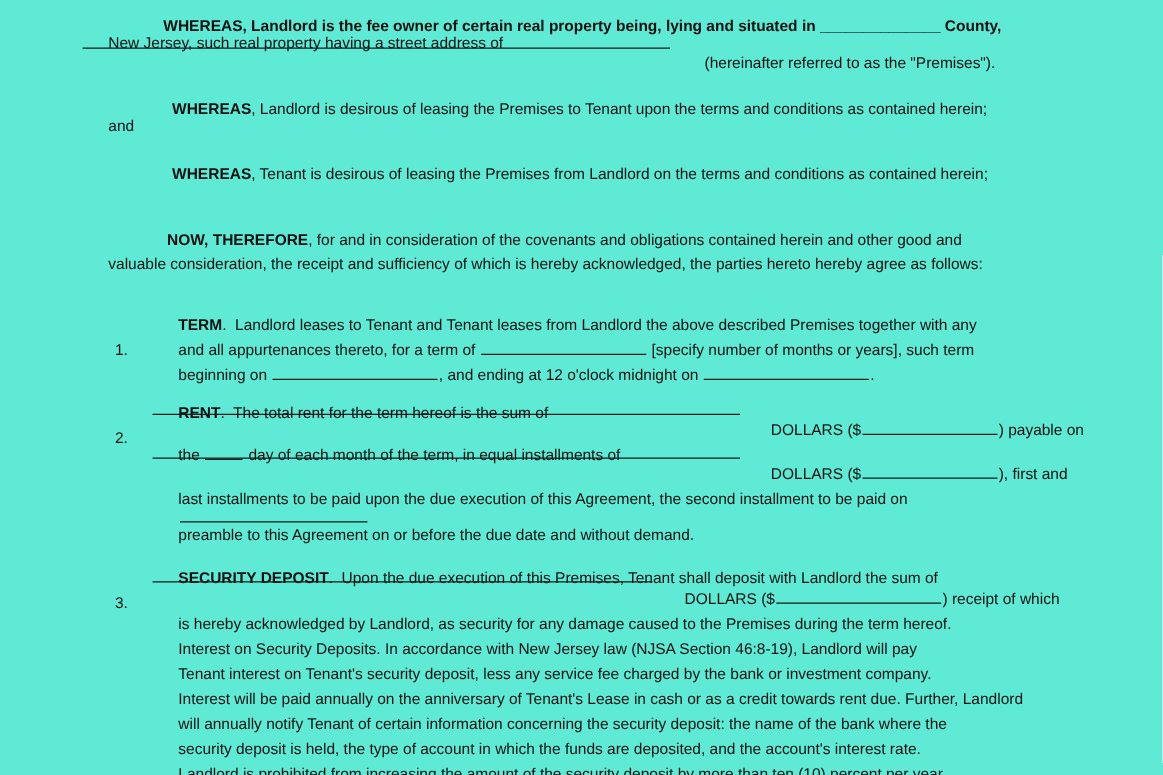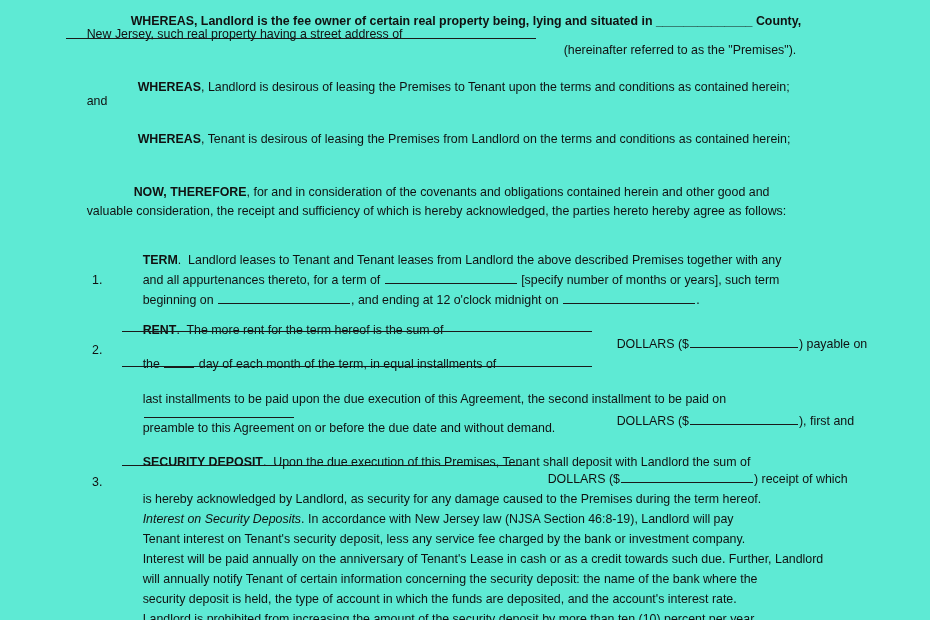--- a/index.html
+++ b/index.html
@@ -29,21 +29,21 @@
     color: #111111;
   }
   
   .para {
     position: absolute;
     font-size: 12.4px;
     line-height: 20px;
     white-space: pre-wrap;
   }
   .bold { font-weight: bold; }
-  .ital { font-style: italic; }
+  .ital { }
 
   
   .blank {
     display: inline-block;
     border-bottom: 1.6px solid #1a1a1a;
     vertical-align: baseline;
     height: 0.92em;
     margin: 0 1px;
   }
   .b-xs   { width: 30px; }
@@ -113,34 +113,34 @@
       <span>and all appurtenances thereto, for a term of </span><span class="blank b-lg"></span><span> [specify number of months or years], such term</span>
     </div>
     <div class="para" style="left:122px; top:270px; width:808px;">
       <span>beginning on </span><span class="blank b-lg"></span><span>, and ending at 12 o'clock midnight on </span><span class="blank b-lg"></span><span>.</span>
     </div>
 
     <div class="para indent-num" style="left:92px; top:300px;">
       <span>2.</span>
     </div>
     <div class="para" style="left:122px; top:300px; width:808px;">
-      <span class="bold">RENT</span><span>.  The more rent for the term hereof is the sum of</span>
+      <span class="bold">RENT</span><span>.  The total rent for the term hereof is the sum of</span>
     </div>
 
     <div class="ruleline" style="left:122px; top:331px; width:470px;"></div>
     <div class="para" style="left:596px; top:314px; width:334px;">
       <span>DOLLARS ($</span><span class="blank b-md"></span><span>) payable on</span>
     </div>
 
     <div class="para" style="left:122px; top:334px; width:808px;">
       <span>the </span><span class="blank b-xs"></span><span> day of each month of the term, in equal installments of</span>
     </div>
 
     <div class="ruleline" style="left:122px; top:366px; width:470px;"></div>
-    <div class="para" style="left:596px; top:349px; width:334px;margin-top:42px;">
+    <div class="para" style="left:596px; top:349px; width:334px;">
       <span>DOLLARS ($</span><span class="blank b-md"></span><span>), first and</span>
     </div>
 
     <div class="para" style="left:122px; top:369px; width:808px;">
       <span>last installments to be paid upon the due execution of this Agreement, the second installment to be paid on</span>
     </div>
 
     <div class="para" style="left:122px; top:384px; width:808px;">
       <span class="blank b-xl"></span>
     </div>
@@ -165,21 +165,21 @@
       <span>is hereby acknowledged by Landlord, as security for any damage caused to the Premises during the term hereof.</span>
     </div>
 
     <div class="para just" style="left:122px; top:489px; width:806px;">
       <span class="ital">Interest on Security Deposits</span><span>. In accordance with New Jersey law (NJSA Section 46:8-19), Landlord will pay</span>
     </div>
     <div class="para just" style="left:122px; top:509px; width:806px;">
       <span>Tenant interest on Tenant's security deposit, less any service fee charged by the bank or investment company.</span>
     </div>
     <div class="para just" style="left:122px; top:529px; width:806px;">
-      <span>Interest will be paid annually on the anniversary of Tenant's Lease in cash or as a credit towards such due. Further, Landlord</span>
+      <span>Interest will be paid annually on the anniversary of Tenant's Lease in cash or as a credit towards rent due. Further, Landlord</span>
     </div>
     <div class="para just" style="left:122px; top:549px; width:806px;">
       <span>will annually notify Tenant of certain information concerning the security deposit: the name of the bank where the</span>
     </div>
     <div class="para just" style="left:122px; top:569px; width:806px;">
       <span>security deposit is held, the type of account in which the funds are deposited, and the account's interest rate.</span>
     </div>
     <div class="para just" style="left:122px; top:589px; width:806px;">
       <span>Landlord is prohibited from increasing the amount of the security deposit by more than ten (10) percent per year.</span>
     </div>

